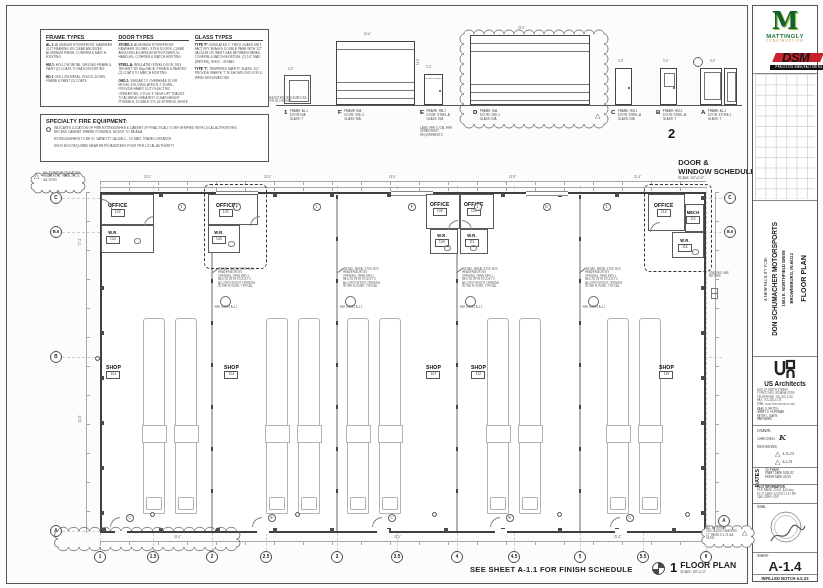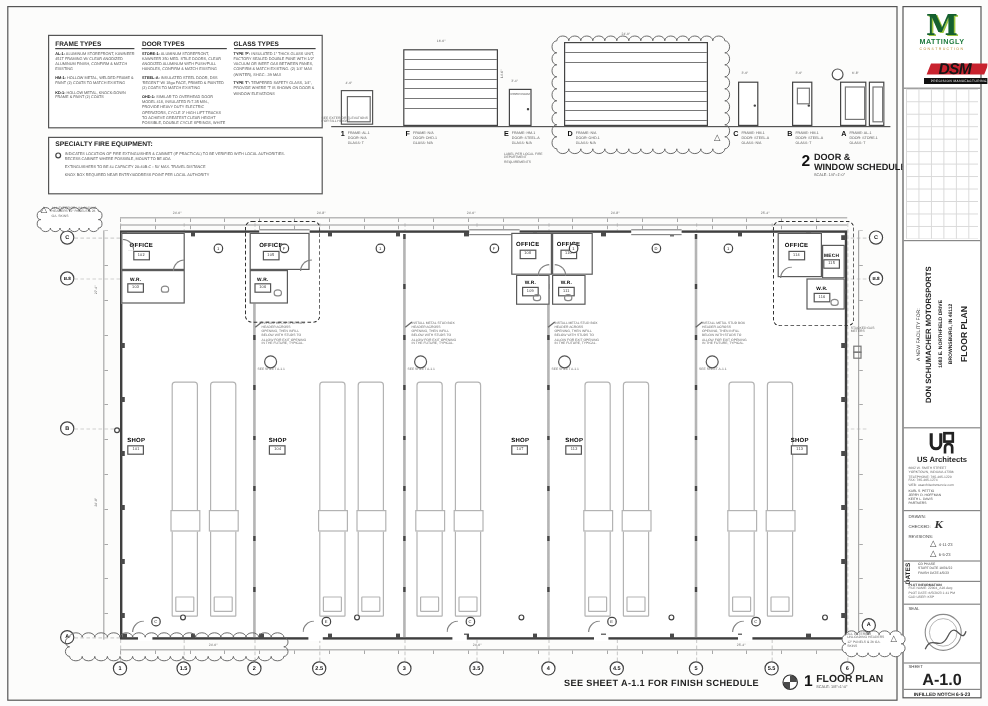--- a/index.html
+++ b/index.html
@@ -190,21 +190,21 @@
         <span class="ln" style="display:block">FRAME: AL-1</span>
         <span class="ln" style="display:block">DOOR: STORE-1</span>
         <span class="ln" style="display:block">GLASS: T</span>
       </div>
     </div>
   <div class="abs t2" style="left:420px;top:127px;width:34px;">LABEL PER LOCAL FIRE DEPARTMENT REQUIREMENTS</div>
 
   <div class="abs" style="left:668px;top:126px;display:flex;gap:3px;align-items:flex-start;">
     <b style="font-size:13px;color:#111;">2</b>
     <div>
-      <div class="hd" style="font-size:7.6px;">DOOR &amp;</div>
+      <div class="hd" style="font-size:7.6px;margin-top:32px;">DOOR &amp;</div>
       <div class="hd" style="font-size:7.6px;">WINDOW SCHEDULE</div>
       <div class="t3">SCALE: 1/4"=1'-0"</div>
     </div>
   </div>
 
   <div class="abs gvl" style="left:100px;top:186px;height:365px;"></div>
   <div class="abs gvl" style="left:153px;top:186px;height:365px;"></div>
   <div class="abs gvl" style="left:212px;top:186px;height:365px;"></div>
   <div class="abs gvl" style="left:266px;top:186px;height:365px;"></div>
   <div class="abs gvl" style="left:337px;top:186px;height:365px;"></div>
@@ -484,18 +484,18 @@
     </div>
     <div class="tb-div" style="top:497px;"></div>
     <div class="abs tb-lbl" style="left:4px;top:499px;">SEAL</div>
     <svg class="abs" style="left:12px;top:502px;" width="42" height="42" viewBox="0 0 42 42">
       <circle cx="21" cy="19" r="15" fill="none" stroke="#8a8a8a" stroke-width="0.9"></circle>
       <circle cx="21" cy="19" r="11.5" fill="none" stroke="#9a9a9a" stroke-width="0.6"></circle>
       <path d="M6,33 C12,20 18,36 25,22 S36,30 40,18" fill="none" stroke="#555" stroke-width="1.1"></path>
     </svg>
     <div class="tb-div" style="top:546px;"></div>
     <div class="abs tb-lbl" style="left:4px;top:548px;">SHEET</div>
-    <div class="abs hd" style="left:0;top:553px;width:100%;text-align:center;font-size:13.5px;">A-1.0</div>
+    <div class="abs hd" style="left:0;top:553px;width:100%;text-align:center;font-size:13.5px;">A-1.4</div>
     <div class="tb-div" style="top:568px;"></div>
     <div class="abs hd" style="left:0;top:569.5px;width:100%;text-align:center;font-size:4.1px;">INFILLED NOTCH  6-5-23</div>
   </div>
 
 </div>
 
 </body></html>

